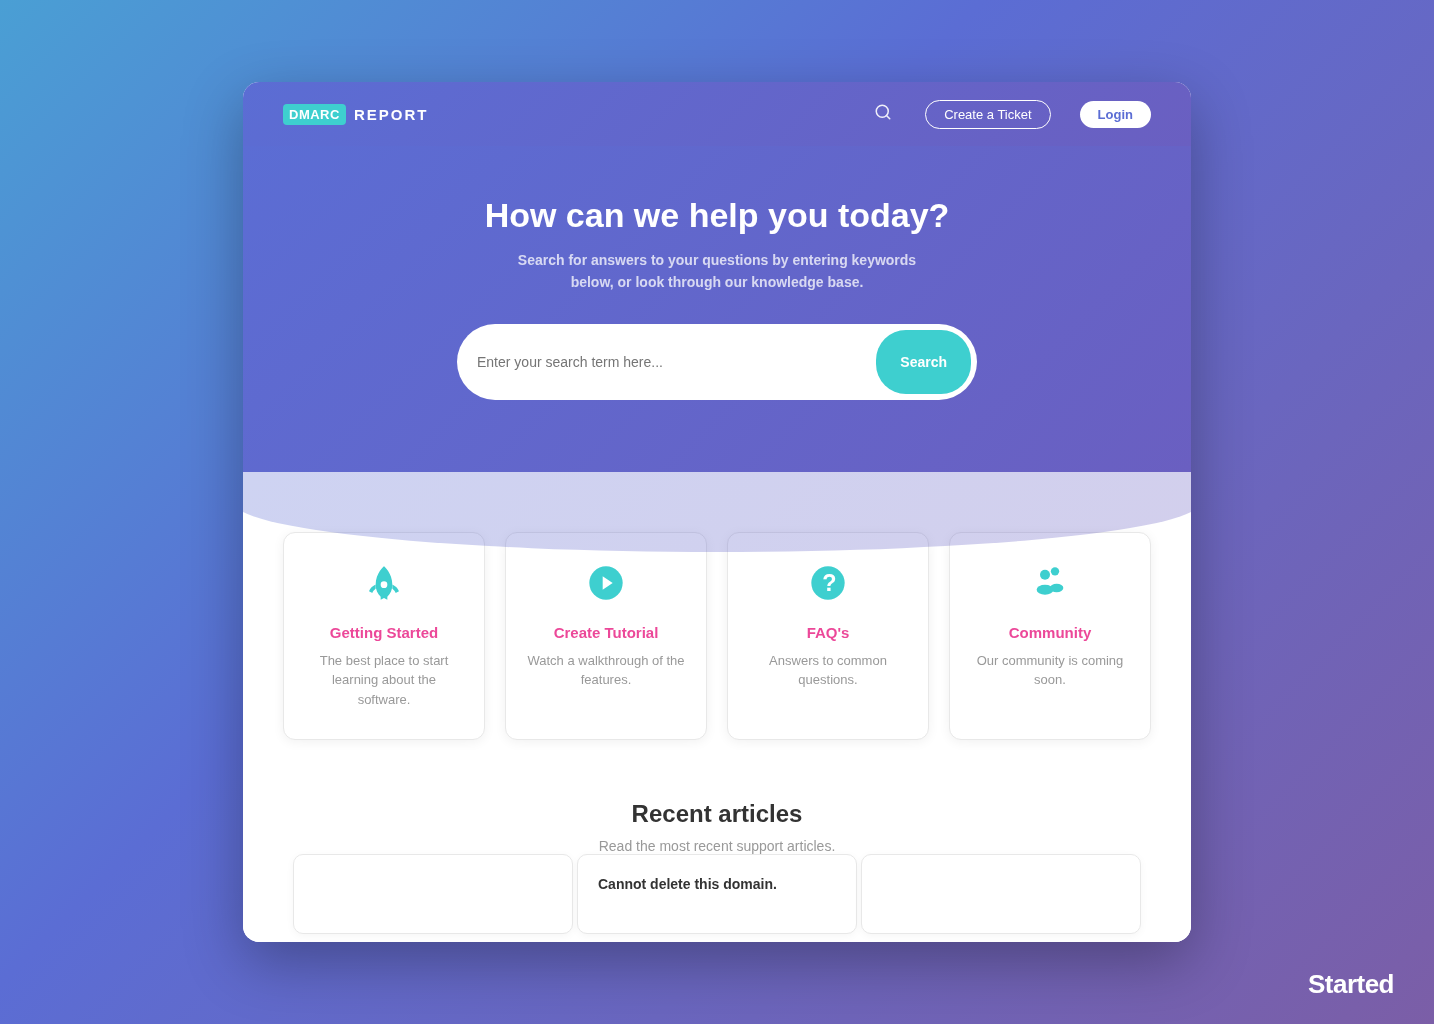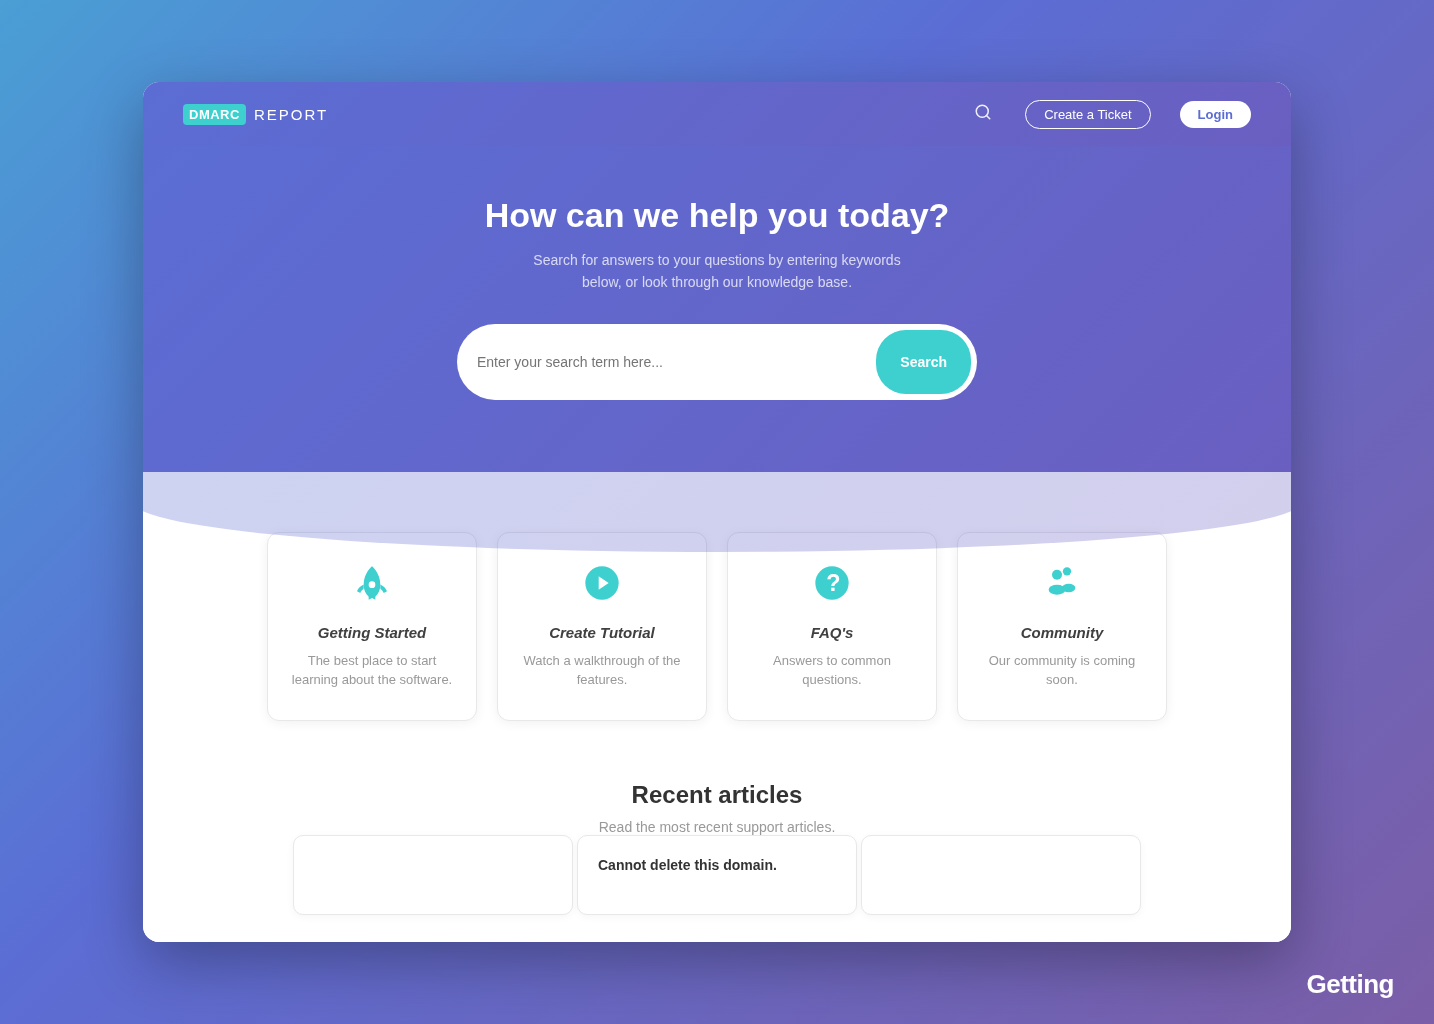--- a/index.html
+++ b/index.html
@@ -20,21 +20,21 @@
       position: absolute;
       bottom: 24px;
       right: 40px;
       color: white;
       font-size: 26px;
       font-weight: 800;
       letter-spacing: -0.5px;
     }
 
     .main-container {
-      width: 1148px;
+      width: 948px;
       height: 860px;
       background: white;
       border-radius: 16px;
       overflow: hidden;
       display: flex;
       flex-direction: column;
       box-shadow: 0 20px 60px rgba(0,0,0,0.3);
     }
 
     
@@ -59,21 +59,21 @@
       color: white;
       font-weight: 700;
       font-size: 13px;
       padding: 3px 6px;
       border-radius: 4px;
       letter-spacing: 0.5px;
     }
 
     .logo-text {
       color: white;
-      font-weight: 400;
+      font-weight: 700;
       font-size: 15px;
       letter-spacing: 2px;
       text-transform: uppercase;
     }
 
     .header-actions {
       display: flex;
       align-items: center;
       gap: 29px;
     }
@@ -124,20 +124,21 @@
       font-size: 34px;
       font-weight: 800;
       margin-bottom: 14px;
     }
 
     .hero-subtitle {
       color: rgba(255,255,255,0.75);
       font-size: 14px;
       line-height: 1.6;
       margin-bottom: 30px;
+      font-weight: bold;
     }
 
     .search-bar {
       background: white;
       border-radius: 40px;
       display: flex;
       align-items: center;
       padding: 6px 6px 6px 20px;
       max-width: 520px;
       margin: 12px auto;
@@ -208,23 +209,22 @@
       padding: 30px 20px;
       flex: 1;
       max-width: 210px;
       text-align: center;
       box-shadow: 0 2px 12px rgba(0,0,0,0.06);
     }
 
     .card-title {
       font-size: 15px;
       font-weight: 700;
-      color: #404040;
+      color: #ec4899;
       margin-bottom: 10px;
-      font-style: italic;
     }
 
     .card-desc {
       font-size: 13px;
       color: #999;
       line-height: 1.5;
     }
 
     
     .recent-section {
@@ -379,13 +379,13 @@
         </div>
         <div class="article-card">
           <span class="article-title"></span>
         </div>
       </div>
     </div>
 
   </div>
 </div>
 
-<div class="fivetaco-watermark">Getting</div>
+<div class="fivetaco-watermark">Started</div>
 
 </body></html>

